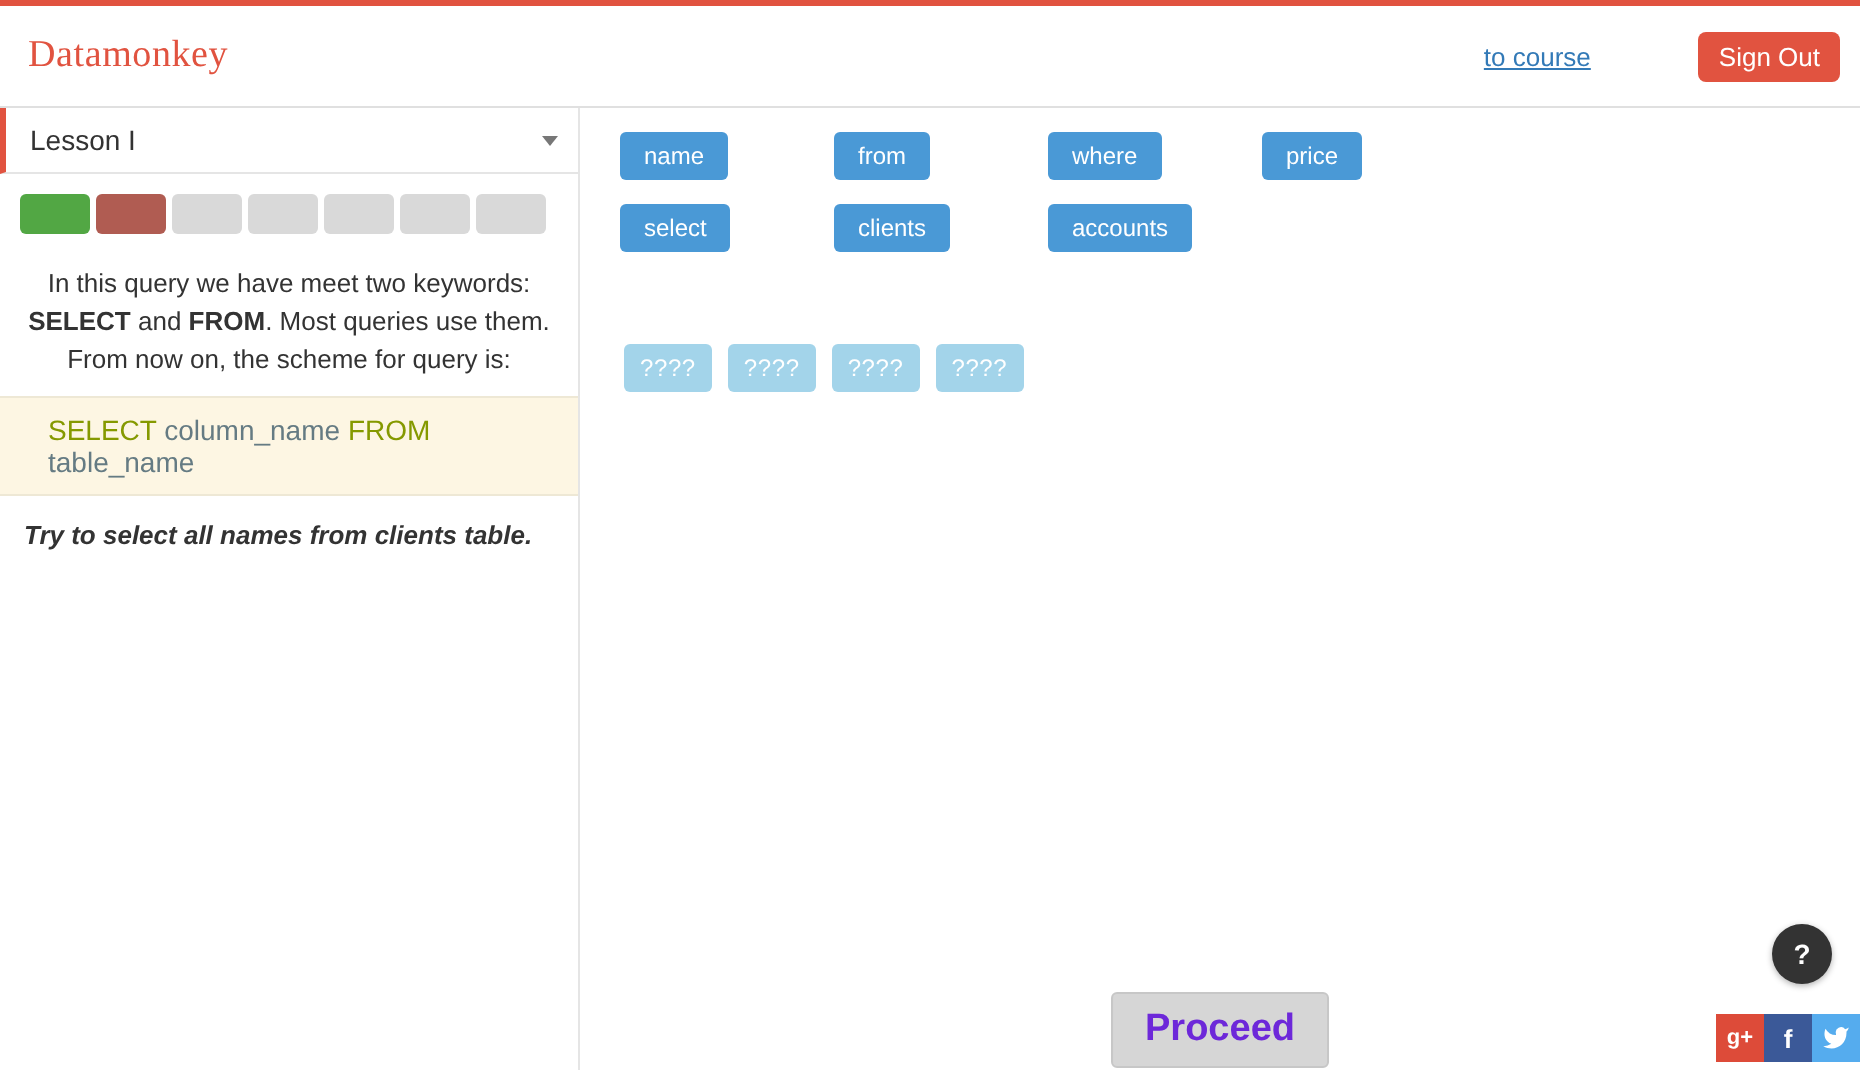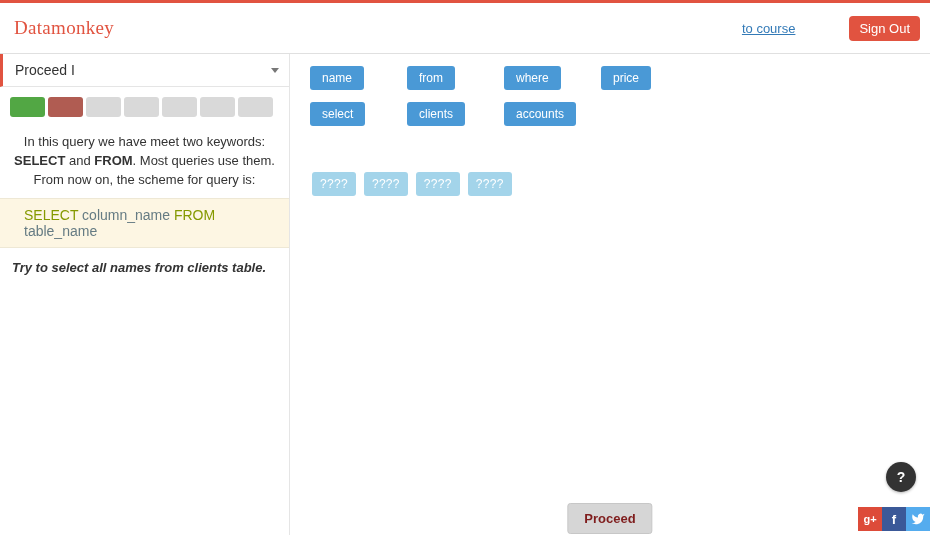--- a/index.html
+++ b/index.html
@@ -112,21 +112,21 @@
   }
   .main-panel {
     flex: 1;
     position: relative;
     padding: 12px 20px;
   }
   .token-row {
     display: flex;
     margin-bottom: 12px;
   }
-  .token-slot { width: 97px; text-decoration: underline; }
+  .token-slot { width: 107px; text-decoration: underline; }
   .token {
     display: inline-block;
     background: #4a99d6;
     color: #fff;
     font-size: 12px;
     padding: 5px 12px;
     border-radius: 3px;
     cursor: grab;
     border: none;
   }
@@ -146,22 +146,22 @@
     min-width: 28px;
     text-align: center;
     border: none;
   }
   .proceed-btn {
     position: absolute;
     bottom: 16px;
     left: 50%;
     transform: translateX(-50%);
     background: #d6d6d6;
-    color: #7f1d1d;
-    font-size: 13px;
+    color: #6d28d9;
+    font-size: 19px;
     font-weight: 600;
     padding: 7px 16px;
     border: 1px solid #c7c7c7;
     border-radius: 3px;
     cursor: pointer;
   }
   .help-fab {
     position: absolute;
     right: 14px;
     bottom: 43px;
@@ -205,21 +205,21 @@
   <div class="brand">Datamonkey</div>
   <div class="header-right">
     <a class="to-course">to course</a>
     <button class="signout-btn">Sign Out</button>
   </div>
 </div>
 
 <div class="content">
   <div class="left-panel">
     <div class="lesson-select">
-      <span>Proceed I</span>
+      <span>Lesson I</span>
       <span class="caret"></span>
     </div>
     <div class="progress-row">
       <div class="progress-box green"></div>
       <div class="progress-box red"></div>
       <div class="progress-box"></div>
       <div class="progress-box"></div>
       <div class="progress-box"></div>
       <div class="progress-box"></div>
       <div class="progress-box"></div>

